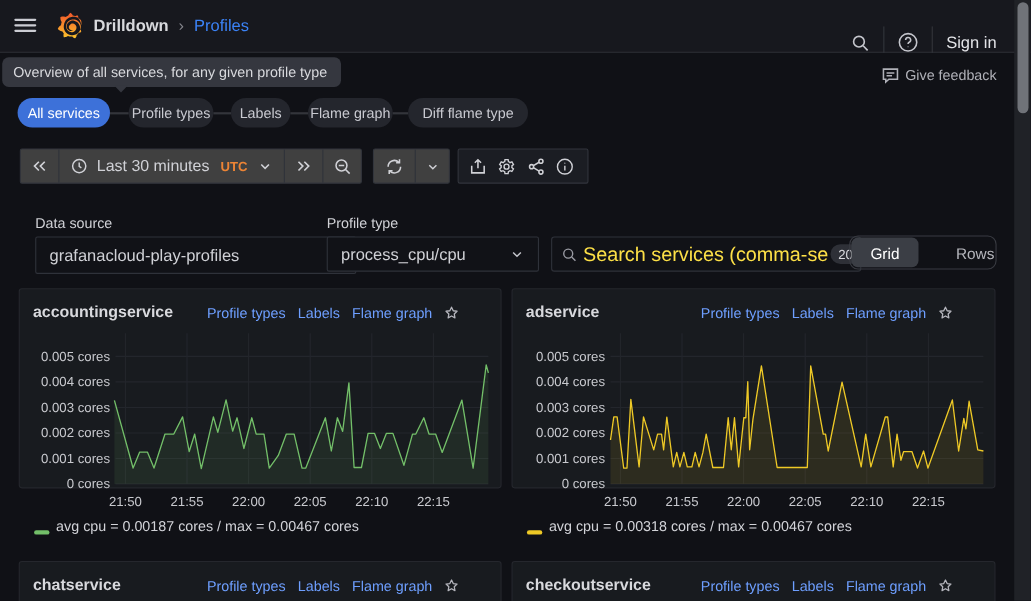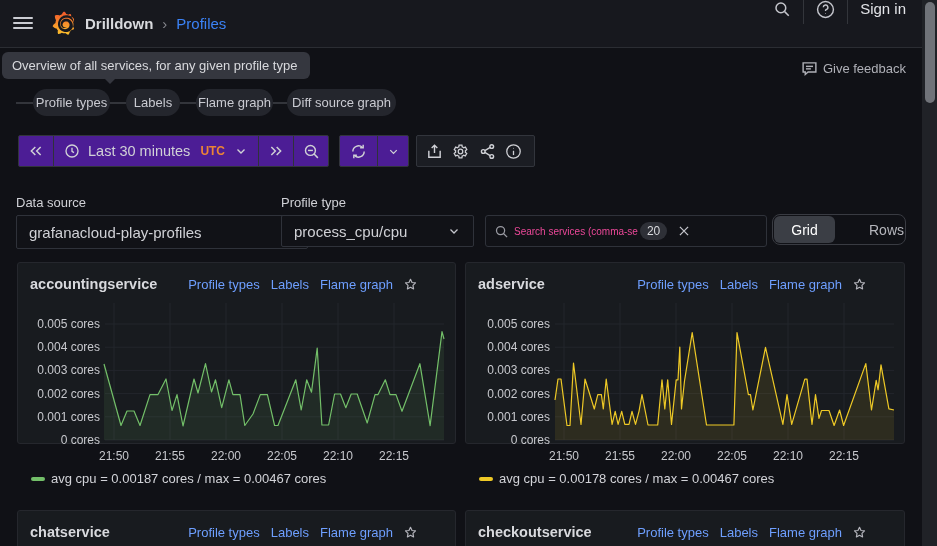--- a/index.html
+++ b/index.html
@@ -4,44 +4,44 @@
 * { margin:0; padding:0; box-sizing:border-box; }
 html,body { width:937px; height:546px; overflow:hidden; background:#101116;
   font-family:"Liberation Sans", sans-serif; }
 .nav { position:absolute; left:0; top:0; width:937px; height:48px; background:#17181e;
   border-bottom:1px solid #2b2d33; }
 .burger { position:absolute; left:13px; top:17px; width:20px; height:14px; }
 .burger div { height:2px; background:#cbccd3; border-radius:1px; margin-bottom:3px; }
 .crumbs { position:absolute; left:85px; top:15px; font-size:15px; color:#d8d9dd; font-weight:700; }
 .crumbsep { color:#85868d; font-weight:400; padding:0 9px; font-size:15px; }
 .crumb2 { color:#3b82f6; font-weight:400; }
-.navright { position:absolute; right:31px; top:0; height:48px; display:flex; align-items:flex-start; }
+.navright { position:absolute; right:31px; top:0; height:48px; display:flex; align-items:flex-end; }
 .navdiv { width:1px; height:24px; background:#33353b; margin:0 12px; }
 .signin { color:#e3e4e8; font-size:15px; font-weight:500; }
 .scroll { position:absolute; right:0; top:0; width:15px; height:546px; background:#202227; }
 .scroll .thumb { position:absolute; left:2.5px; top:2px; width:10px; height:101px; background:#707379; border-radius:5px; }
 .tooltip { position:absolute; left:2px; top:52px; width:308px; height:27px; background:#35373f;
   border-radius:6px; color:#d8d9dd; font-size:13px; line-height:27px; padding-left:10px; }
 .tooltip .arr { position:absolute; left:102px; top:26px; width:0; height:0;
   border-left:6px solid transparent; border-right:6px solid transparent; border-top:6px solid #35373f; }
 .pills { position:absolute; left:16px; top:89px; height:27px; display:flex; align-items:center; }
 .pill { height:27px; border-radius:14px; background:#24262d; color:#c9cad1; font-size:13px;
   font-weight:500; display:flex; align-items:center; justify-content:center; white-space:nowrap; }
 .pill.active { background:#3d71d9; color:#ffffff; }
 .pilldash { width:16px; height:2px; background:#33353b; }
 .favgap { width:25px; flex-shrink:0; }
 .pill .st { margin-right:7px; display:flex; }
 .toolbar { position:absolute; left:18px; top:135px; height:32px; display:flex; }
-.tgroup { display:flex; height:32px; border:1px solid #32353c; border-radius:2px; background:#4c1d95; }
+.tgroup { display:flex; height:32px; border:1px solid #32353c; border-radius:2px; background:#404040; }
 .tbtn { display:flex; align-items:center; justify-content:center; color:#d0d1d6; }
 .tsep { width:1px; background:#2f323a; }
 .tgap { width:10px; }
 .timetxt { font-size:14px; font-weight:500; color:#d0d1d6; margin-left:8px; }
 .utc { font-size:12px; font-weight:700; color:#ec8435; margin-left:10px; }
-.filters { position:absolute; left:16px; top:195px; width:906px; height:51px;text-decoration:underline; }
+.filters { position:absolute; left:32px; top:195px; width:906px; height:51px;text-decoration:underline; }
 .flabel { position:absolute; font-size:13px; font-weight:500; color:#d0d1d6; top:0; white-space:nowrap; }
 .fbox { position:absolute; top:20px; height:32px; border:1px solid #2f323a; border-radius:2px;
   background:#111217; display:flex; align-items:center; font-size:15px; color:#d0d1d6; }
 .caret { margin-left:auto; }
 .seg { position:absolute; left:772px; top:214px; width:134px; height:31px; border:1px solid #393b42;
   border-radius:8px; display:flex; align-items:center; padding:1px; }
 .seg .on { width:61px; height:27px; background:#3b3e45; border-radius:6px; color:#fff;
   font-weight:500; font-size:14px; display:flex; align-items:center; justify-content:center; }
 .seg .off { flex:1; color:#b5b6bc; font-weight:500; font-size:14px; text-align:right; }
 .gfb { position:absolute; right:31px; top:60px; display:flex; align-items:center; color:#b0b1b8; font-size:13px; }
@@ -49,21 +49,21 @@
   border:1px solid #25272d; border-radius:3px; }
 .row1 .panel { top:262px; }
 .row2 .panel { top:510px; }
 .phead { display:flex; align-items:center; padding:13px 37px 0 12px; }
 .ptitle { font-size:14.5px; font-weight:700; color:#d8d9dd; }
 .plinks { margin-left:auto; display:flex; align-items:center; }
 .plinks a { color:#6e9fff; font-size:13px; font-weight:500; margin-left:11px; white-space:nowrap; }
 .pstar { margin-left:10px; display:flex; }
 .chartwrap { position:absolute; left:0; top:0; }
 .axis { font-size:12px; fill:#c8c9ce; font-family:"Liberation Sans",sans-serif; }
-.legend { position:absolute; left:13px; top:208px; display:flex; align-items:center; }
+.legend { position:absolute; left:13px; top:208px; display:flex; align-items:flex-end; }
 .dash { width:14px; height:4px; border-radius:2px; margin-right:6px; }
 .legtext { font-size:13px; color:#d2d3d8; }
 svg.icon { display:block; }
 </style></head>
 <body>
 <div class="nav">
   <div class="burger">
       <div></div>
       <div></div>
       <div></div>
@@ -93,28 +93,29 @@
     <span class="signin">Sign in</span>
   </div>
 </div>
 <div class="gfb"><svg class="icon" width="17" height="17" viewBox="0 0 24 24" fill="none" stroke="#b0b1b8" stroke-width="2" style="margin-right:5px">
       <path d="M21 4h-18v13h3v3.5l4-3.5h11z"></path>
       <line x1="7" y1="9" x2="17" y2="9"></line>
       <line x1="7" y1="12.5" x2="14" y2="12.5"></line>
     </svg>Give feedback</div>
 <div class="tooltip">Overview of all services, for any given profile type<div class="arr"></div></div>
 <div class="pills">
+  <div class="pill active" style="width:84px">All services</div>
     <div class="pilldash" style="width:17px"></div>
   <div class="pill" style="width:77px">Profile types</div>
     <div class="pilldash"></div>
   <div class="pill" style="width:54px">Labels</div>
     <div class="pilldash"></div>
   <div class="pill" style="width:77px">Flame graph</div>
     <div class="pilldash" style="width:14px"></div>
-  <div class="pill" style="width:109px">Diff source graph</div>
+  <div class="pill" style="width:109px">Diff flame type</div>
   <div class="favgap"></div>
 </div>
 <div class="toolbar">
   <div class="tgroup">
     <div class="tbtn" style="width:34px">
         <svg class="icon" width="16" height="16" viewBox="0 0 24 24" fill="none" stroke="#d0d1d6" stroke-width="2.2">
           <path d="M11 6l-6 6 6 6M19 6l-6 6 6 6"></path>
         </svg>
       </div>
     <div class="tsep"></div>
@@ -200,21 +201,21 @@
   <div class="flabel" style="left:265px">Profile type</div>
   <div class="fbox" style="left:265px;width:193px;padding:0 12px">process_cpu/cpu
     <svg class="caret icon" width="14" height="14" viewBox="0 0 24 24" fill="none" stroke="#c4c5cc" stroke-width="2.2">
         <path d="M6 9.5l6 6 6-6"></path>
       </svg></div>
   <div class="fbox" style="left:469px;width:282px;padding:0 8px;border-radius:3px">
     <svg class="icon" width="15" height="15" viewBox="0 0 24 24" fill="none" stroke="#9a9ba3" stroke-width="2" style="margin-right:5px;flex-shrink:0">
         <circle cx="10.5" cy="10.5" r="6.5"></circle>
         <line x1="15.5" y1="15.5" x2="21" y2="21"></line>
       </svg>
-    <span style="color:#ec4899;font-size:10px;white-space:nowrap">Search services (comma-se</span>
+    <span style="color:#fde047;font-size:18px;white-space:nowrap">Search services (comma-se</span>
     <span style="background:#2e3037;border-radius:9px;color:#d8d9dd;font-size:12px;font-weight:500;padding:2px 7px;margin-left:2px">20</span>
     <svg class="icon" width="14" height="14" viewBox="0 0 24 24" fill="none" stroke="#c4c5cc" stroke-width="2.2" style="margin-left:10px">
         <path d="M5 5l14 14M19 5L5 19"></path>
       </svg>
   </div>
 </div>
 <div class="seg">
     <div class="on">Grid</div>
     <div class="off">Rows</div>
   </div>
@@ -303,21 +304,21 @@
           <text x="83" y="181" text-anchor="end" class="axis">0 cores</text>
           <text x="97" y="197" text-anchor="middle" class="axis">21:50</text>
           <text x="153" y="197" text-anchor="middle" class="axis">21:55</text>
           <text x="209" y="197" text-anchor="middle" class="axis">22:00</text>
           <text x="265" y="197" text-anchor="middle" class="axis">22:05</text>
           <text x="321" y="197" text-anchor="middle" class="axis">22:10</text>
           <text x="377" y="197" text-anchor="middle" class="axis">22:15</text>
         </svg></div>
       <div class="legend">
         <span class="dash" style="background:#eec926"></span>
-        <span class="legtext">avg cpu = 0.00178 cores / max = 0.00467 cores</span>
+        <span class="legtext">avg cpu = 0.00318 cores / max = 0.00467 cores</span>
       </div>
 </div>
   </div>
 <div class="row2">
     <div class="panel" style="left:17px;">
   <div class="phead">
         <div class="ptitle">chatservice</div>
     <div class="plinks">
           <a>Profile types</a>
           <a>Labels</a>

